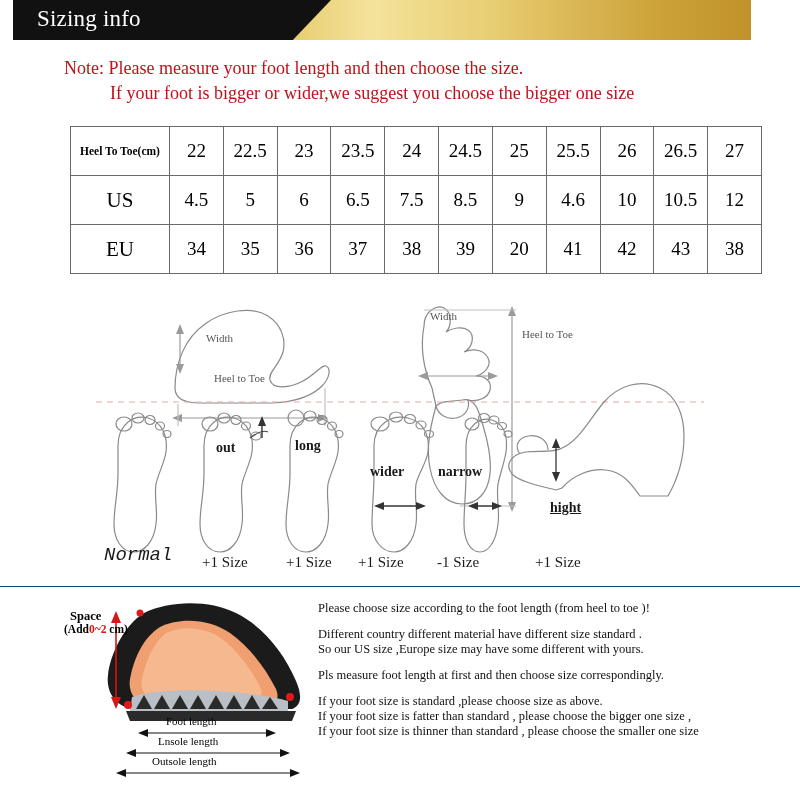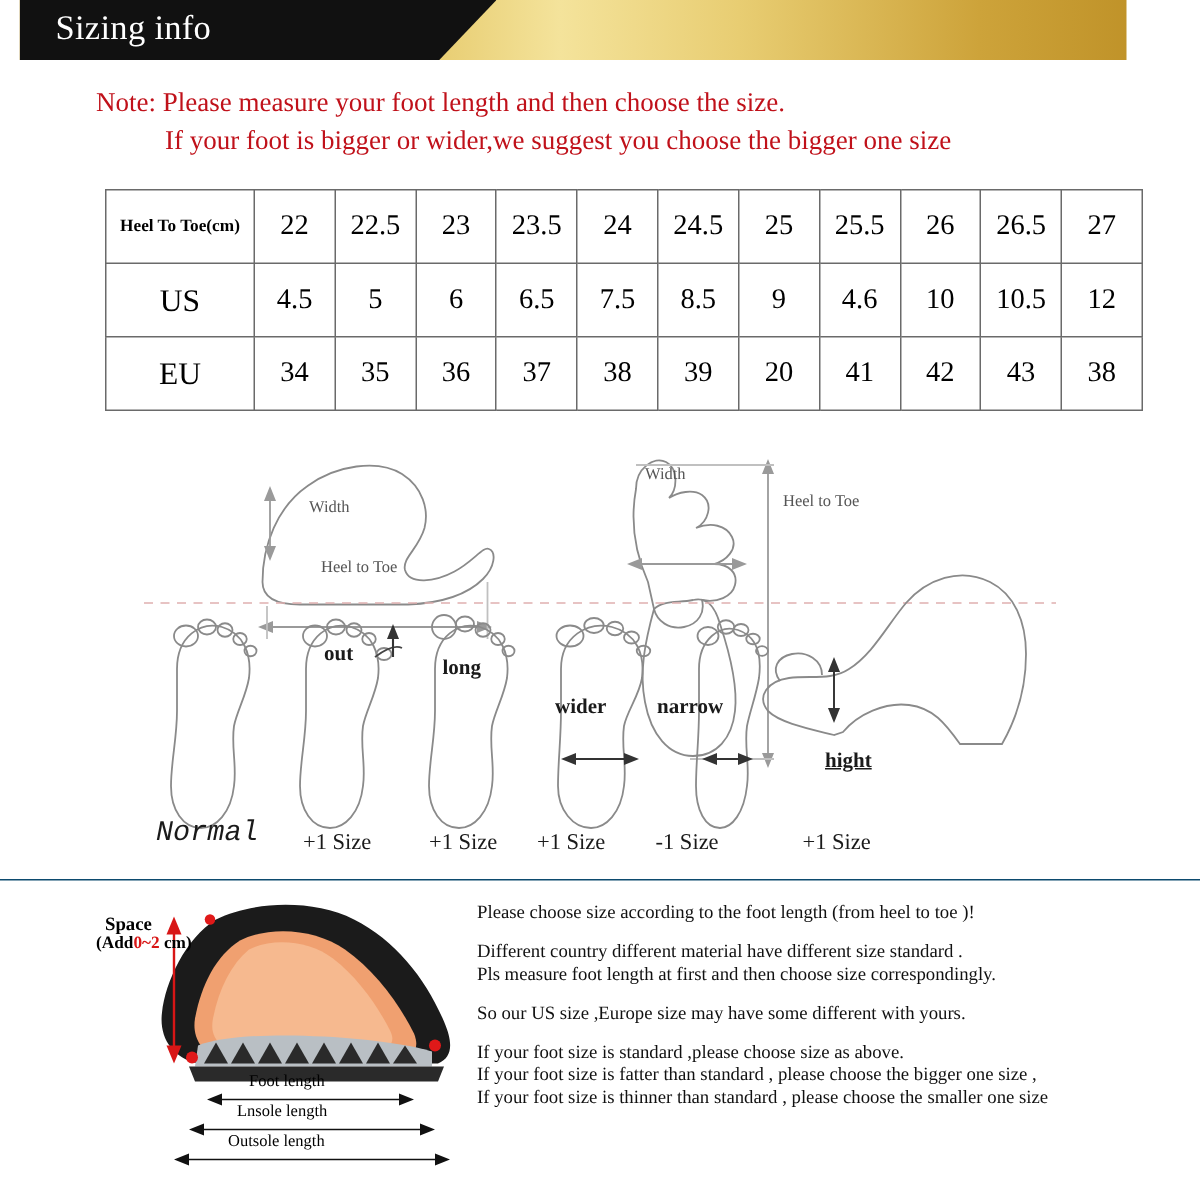--- a/index.html
+++ b/index.html
@@ -337,21 +337,21 @@
       <polygon points="556,170 552,180 560,180" fill="#333" stroke="none"></polygon>
       <polygon points="556,214 552,204 560,204" fill="#333" stroke="none"></polygon>
     </g>
   </svg>
 
   <div class="dlabel small" style="left:206px; top:64px;">Width</div>
   <div class="dlabel small" style="left:214px; top:104px;">Heel to Toe</div>
   <div class="dlabel small" style="left:430px; top:42px;">Width</div>
   <div class="dlabel small" style="left:522px; top:60px;">Heel to Toe</div>
 
-  <div class="dlabel mid" style="left:216px; top:161px;font-family:Liberation Serif, serif;">out</div>
+  <div class="dlabel mid" style="left:216px; top:172px;font-family:Liberation Serif, serif;">out</div>
   <div class="dlabel mid" style="left:295px; top:170px;">long</div>
   <div class="dlabel mid" style="left:370px; top:196px;">wider</div>
   <div class="dlabel mid" style="left:438px; top:196px;">narrow</div>
   <div class="dlabel mid" style="left:550px; top:232px;text-decoration:underline;">hight</div>
 
   <div class="dlabel normal" style="left:104px; top:276px;">Normal</div>
   <div class="dlabel size" style="left:202px; top:286px;">+1 Size</div>
   <div class="dlabel size" style="left:286px; top:286px;">+1 Size</div>
   <div class="dlabel size" style="left:358px; top:286px;">+1 Size</div>
   <div class="dlabel size" style="left:437px; top:286px;">-1 Size</div>
@@ -414,19 +414,19 @@
   </div>
 
   <div class="len-label" style="left:166px; top:128px;">Foot length</div>
   <div class="len-label" style="left:158px; top:148px;">Lnsole length</div>
   <div class="len-label" style="left:152px; top:168px;">Outsole length</div>
 
 
   <div class="bottom-text">
     <p>Please choose size according to the foot length (from heel to toe )!</p>
     <p class="tight">Different country different material have different size standard .</p>
+    <p>So our US size ,Europe size may have some different with yours.</p>
     <p>Pls measure foot length at first and then choose size correspondingly.</p>
-    <p>So our US size ,Europe size may have some different with yours.</p>
     <p class="tight">If your foot size is standard ,please choose size as above.</p>
     <p class="tight">If your foot size is fatter than standard , please choose the bigger one size ,</p>
     <p class="tight">If your foot size is thinner than standard , please choose the smaller one size</p>
   </div>
 </div>
 
 </body></html>

